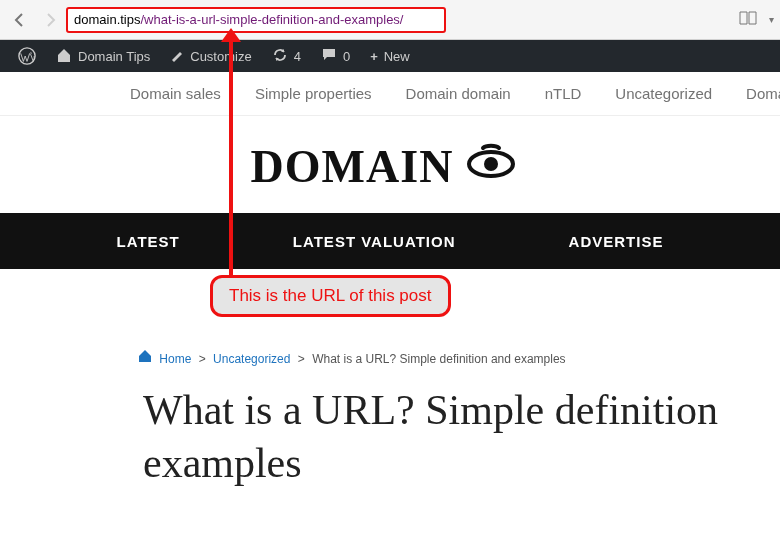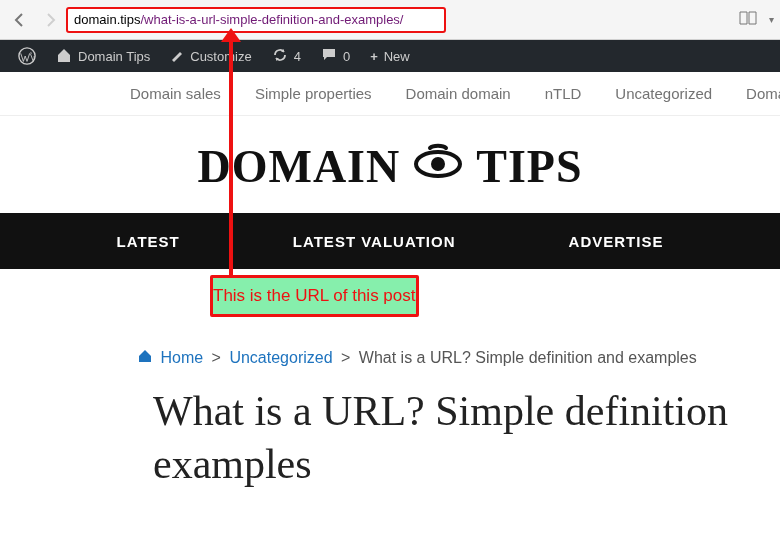--- a/index.html
+++ b/index.html
@@ -18,29 +18,29 @@
   .subnav{background:#fff;height:44px;display:flex;align-items:center;padding-left:130px;font-size:15px;color:#737373;border-bottom:1px solid #eee}
   .subnav span{margin-right:34px;cursor:pointer;white-space:nowrap}
   
   .logo-wrap{text-align:center;padding:24px 16px 20px}
   .logo{display:inline-flex;align-items:center;font-weight:900;font-size:46px;letter-spacing:1px;color:#111;font-family:Georgia,serif}
   .logo .eye{margin:0 10px;display:inline-block}
   
   .mainnav{background:#111;color:#fff;height:56px;display:flex;align-items:center;justify-content:space-around;font-weight:700;font-size:15px;letter-spacing:1px;padding:0 60px}
   .mainnav span{cursor:pointer}
   
-  .annot{position:absolute;left:210px;top:275px;border:3px solid #e11;border-radius:2px;background:#86efac;padding:8px 0;color:#e11;font-size:17px;z-index:20}
+  .annot{position:absolute;left:210px;top:275px;border:3px solid #e11;border-radius:12px;background:#e5e5e5;padding:8px 16px;color:#e11;font-size:17px;z-index:20}
   .arrow-line{position:absolute;left:229px;top:36px;width:4px;height:242px;background:#e11;z-index:15}
   .arrow-head{position:absolute;left:221px;top:28px;width:0;height:0;border-left:10px solid transparent;border-right:10px solid transparent;border-bottom:14px solid #e11;z-index:16}
   
   .content{padding:80px 0 0 138px}
-  .crumbs{font-size:16px;color:#555;margin-bottom:18px}
+  .crumbs{font-size:12px;color:#555;margin-bottom:18px}
   .crumbs a{color:#1e73be;text-decoration:none}
   .crumbs .home-ic{color:#1e73be;margin-right:4px}
-  .title{font-family:Georgia,'Times New Roman',serif;font-weight:400;font-size:42px;color:#222;line-height:1.25;margin:15px}
+  .title{font-family:Georgia,'Times New Roman',serif;font-weight:400;font-size:42px;color:#222;line-height:1.25;margin:5px}
   .page{position:relative;width:780px;height:533px;overflow:hidden}
 </style>
 </head>
 <body>
 
 <div class="page">
 
   <div class="chrome">
     <div class="nav-btn">
       <svg width="16" height="16" viewBox="0 0 16 16">
@@ -116,21 +116,20 @@
   <div class="logo-wrap">
     <div class="logo">
       <span>DOMAIN</span>
       <span class="eye">
         <svg width="56" height="40" viewBox="0 0 56 40">
           <ellipse cx="28" cy="22" rx="22" ry="12" fill="none" stroke="#111" stroke-width="4"></ellipse>
           <circle cx="28" cy="22" r="7" fill="#111"></circle>
           <path d="M20 6c3-3 13-3 16 0" stroke="#111" stroke-width="4" fill="none" stroke-linecap="round"></path>
         </svg>
       </span>
-      <span>TIPS</span>
     </div>
   </div>
 
   <div class="mainnav">
     <span>LATEST</span>
     <span>LATEST VALUATION</span>
     <span>ADVERTISE</span>
   </div>
 
   <div class="arrow-line"></div>

